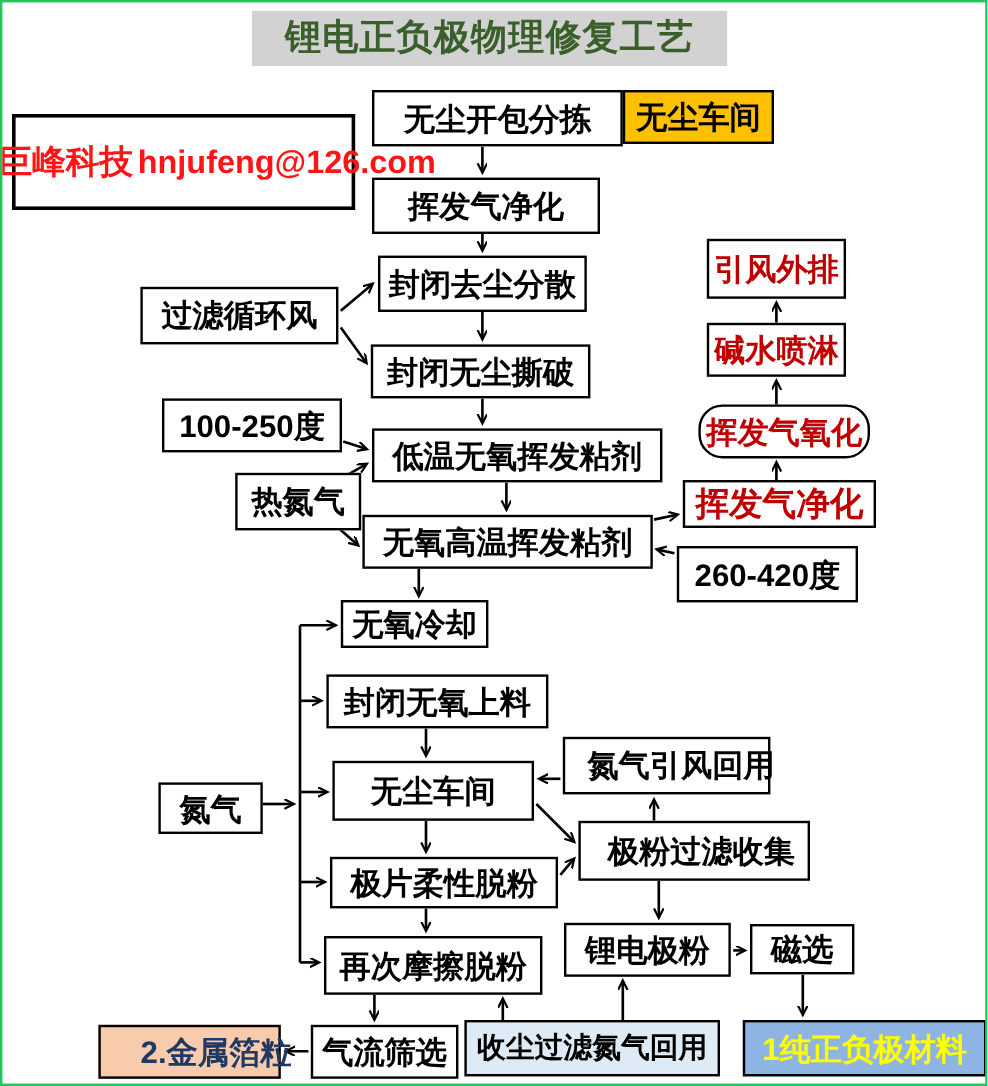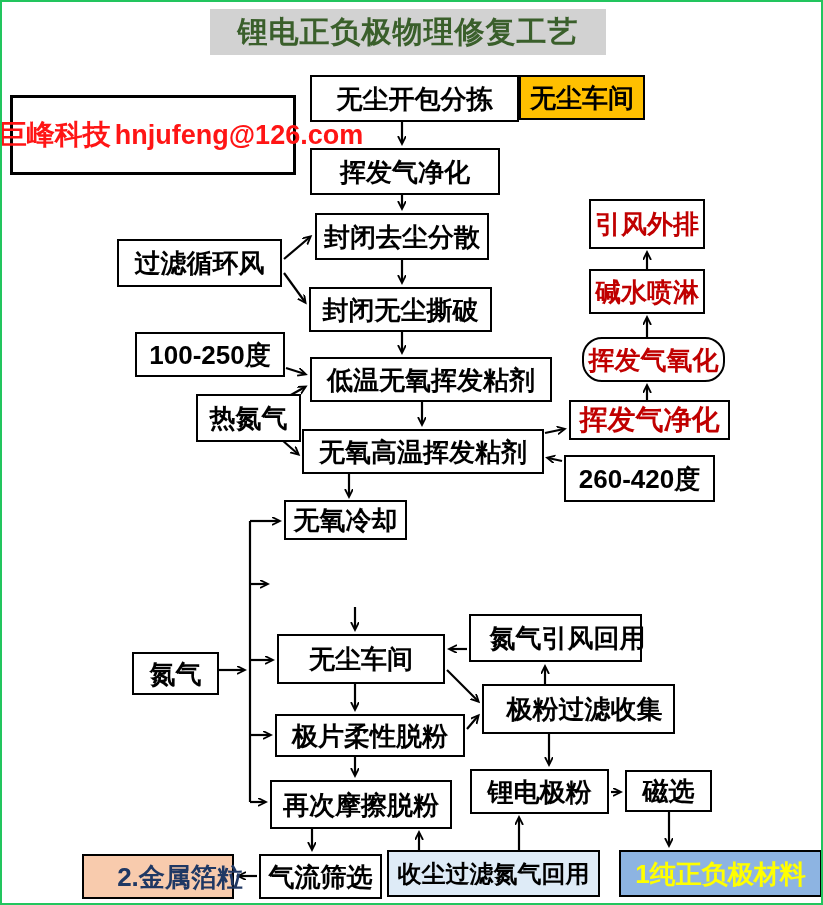--- a/index.html
+++ b/index.html
@@ -137,20 +137,21 @@
   <div class="node n-temp-low">100-250度</div>
   <div class="node n-low-temp-volatilize">低温无氧挥发粘剂</div>
   <div class="node n-hot-nitrogen">热氮气</div>
   <div class="node n-high-temp-volatilize">无氧高温挥发粘剂</div>
   <div class="node n-exhaust">引风外排</div>
   <div class="node n-alkali-spray">碱水喷淋</div>
   <div class="node n-gas-oxidize">挥发气氧化</div>
   <div class="node n-gas-purify">挥发气净化</div>
   <div class="node n-temp-high">260-420度</div>
   <div class="node n-anaerobic-cooling">无氧冷却</div>
+  <div class="node n-sealed-anaerobic-feed">封闭无氧上料</div>
   <div class="node n-circ-air-sieve">无尘车间</div>
   <div class="node n-nitrogen-return">氮气引风回用</div>
   <div class="node n-powder-filter-collect">极粉过滤收集</div>
   <div class="node n-nitrogen">氮气</div>
   <div class="node n-flexible-depowder">极片柔性脱粉</div>
   <div class="node n-second-friction-depowder">再次摩擦脱粉</div>
   <div class="node n-battery-powder">锂电极粉</div>
   <div class="node n-magnetic-sep">磁选</div>
   <div class="node n-air-sieve-select">气流筛选</div>
   <div class="node n-metal-foil">2.金属箔粒</div>

